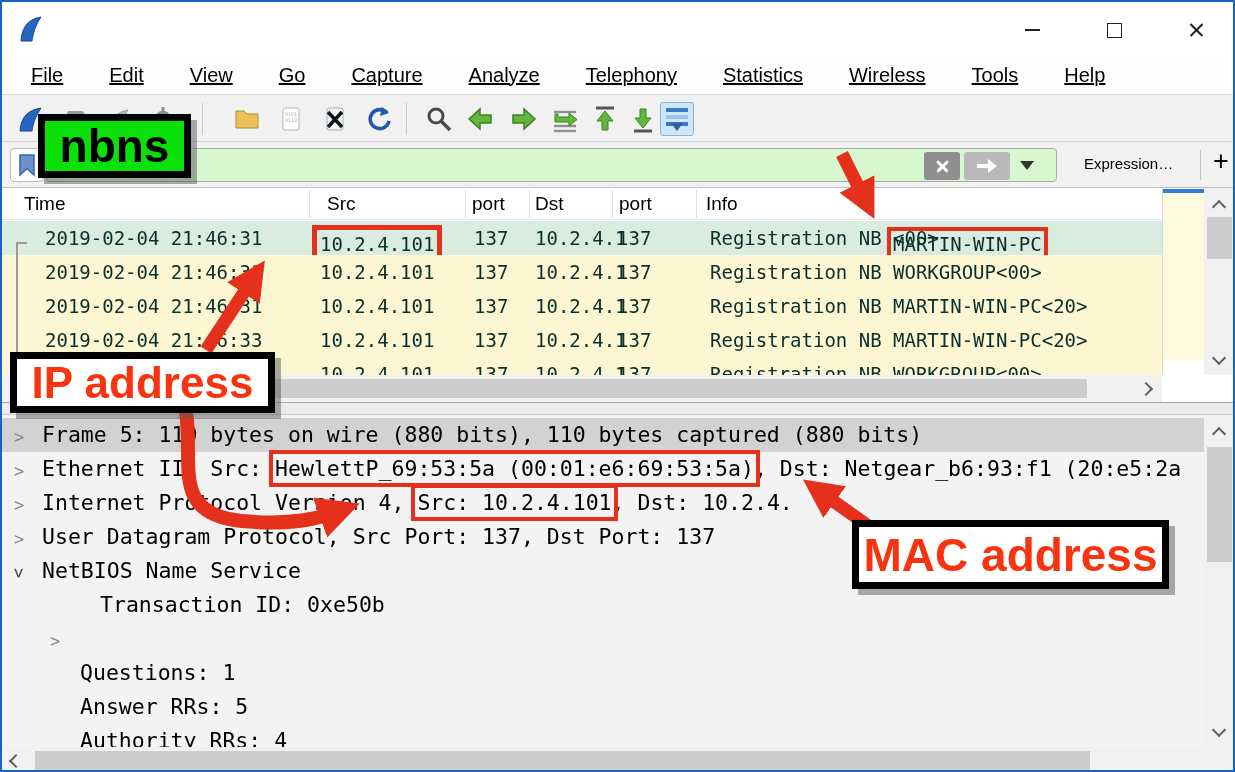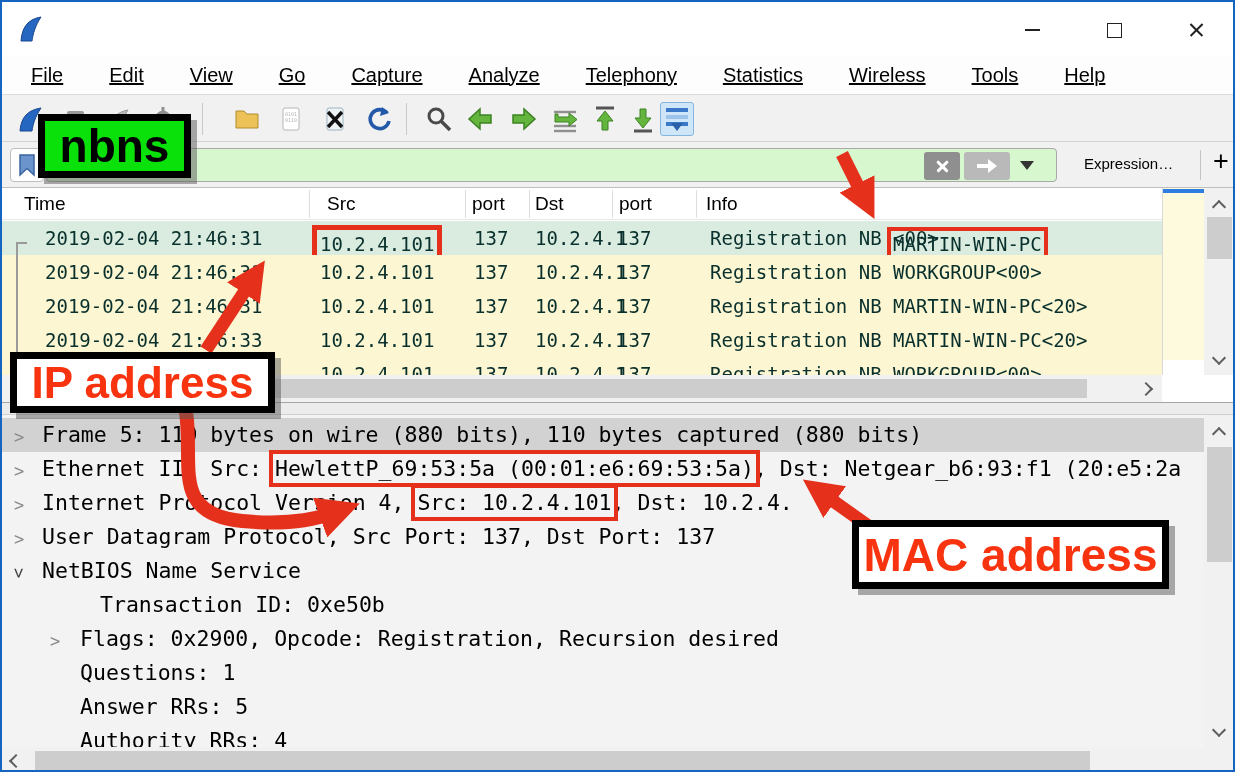--- a/index.html
+++ b/index.html
@@ -347,21 +347,21 @@
 
   <div id="splitter" class="abs"></div>
 
   <div id="dpane" class="abs">
       <div class="drow sel" style="top: 3px;"><span class="dchev" style="left: 12px;">&gt;</span><span class="txt" style="left: 40px;">Frame 5: 110 bytes on wire (880 bits), 110 bytes captured (880 bits)</span></div>
       <div class="drow" style="top: 37px;"><span class="dchev" style="left: 12px;">&gt;</span><span class="txt" style="left: 40px;">Ethernet II, Src: <span class="redhl2">HewlettP_69:53:5a (00:01:e6:69:53:5a)</span>, Dst: Netgear_b6:93:f1 (20:e5:2a</span></div>
       <div class="drow" style="top: 71px;"><span class="dchev" style="left: 12px;">&gt;</span><span class="txt" style="left: 40px;">Internet Protocol Version 4, <span class="redhl2">Src: 10.2.4.101</span>, Dst: 10.2.4.</span></div>
       <div class="drow" style="top: 105px;"><span class="dchev" style="left: 12px;">&gt;</span><span class="txt" style="left: 40px;">User Datagram Protocol, Src Port: 137, Dst Port: 137</span></div>
       <div class="drow" style="top: 139px;"><span class="dchev open" style="left: 12px;">&gt;</span><span class="txt" style="left: 40px;">NetBIOS Name Service</span></div>
       <div class="drow" style="top: 173px;"><span class="txt" style="left: 78px; margin-left: 20px;">Transaction ID: 0xe50b</span></div>
-      <div class="drow" style="top: 207px;"><span class="dchev" style="left: 48px;">&gt;</span><span class="txt" style="left: 78px;">Flags: 0x2900, Opcode: Registration, Recursion desired</span></div>
+      <div class="drow" style="top: 207px;"><span class="dchev" style="left: 48px;">&gt;</span></div>
       <div class="drow" style="top: 241px;"><span class="txt" style="left: 78px;">Questions: 1</span></div>
       <div class="drow" style="top: 275px;"><span class="txt" style="left: 78px;">Answer RRs: 5</span></div>
       <div class="drow" style="top: 309px;"><span class="txt" style="left: 78px;">Authority RRs: 4</span></div>
     </div>
 
   <div class="abs vsb" style="top:413px;height:332px">
     <div class="sbarrow" style="top:6px;left:1px">
         <div class="chev up"></div>
       </div>
     <div class="sb-thumb" style="top:32px;height:115px"></div>

